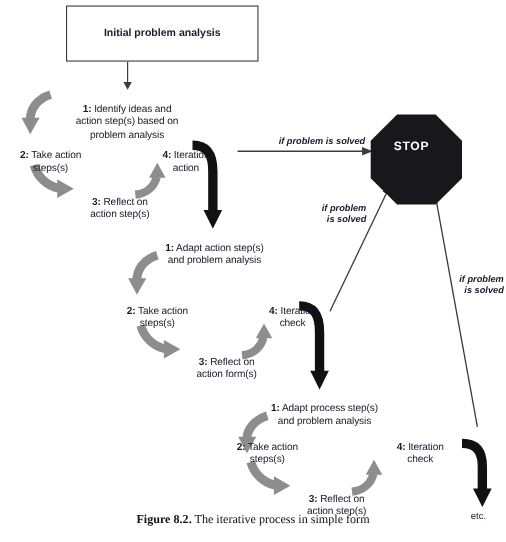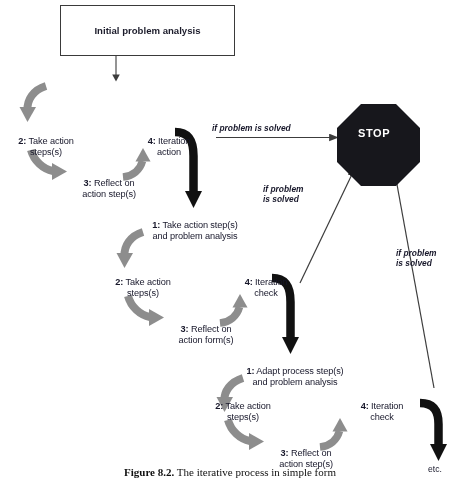--- a/index.html
+++ b/index.html
@@ -68,21 +68,21 @@
     font-weight: bold;
     letter-spacing: 0.6px;
   }
   .cond {
     position: absolute;
     font-size: 8.4px;
     line-height: 10px;
     font-style: italic;
     font-weight: bold;
     color: #17172a;
-    text-align: left;
+    text-align: right;
     white-space: pre-line;
   }
   .etc {
     position: absolute;
     font-size: 8.6px;
     font-weight: normal;
     color: #17172a;
   }
   .caption {
     position: absolute;
@@ -186,35 +186,40 @@
       <polygon points="361,104 396,104 420,128 420,162 396,186 361,186 337,162 337,128" fill="#17171c"></polygon>
     </g>
   </svg>
 
   <div class="headbox">
     <div class="title">Initial problem analysis</div>
   </div>
 
   <div class="stop-label" style="left:358px; top:127px;text-align:right;">STOP</div>
 
+  <div class="node" style="left:53px; top:82px; width:125px;">
+    <span class="lead">1:</span><span class="rest"> Identify ideas and
+action step(s) based on
+problem analysis</span>
+  </div>
   <div class="node" style="left:0px; top:124px; width:92px;">
     <span class="lead">2:</span><span class="rest"> Take action
 steps(s)</span>
   </div>
   <div class="node" style="left:63px; top:166px; width:92px;">
     <span class="lead">3:</span><span class="rest"> Reflect on
 action step(s)</span>
   </div>
   <div class="node" style="left:131px; top:124px; width:76px;">
     <span class="lead">4:</span><span class="rest"> Iteration
 action</span>
   </div>
 
   <div class="node" style="left:134px; top:208px; width:122px;">
-    <span class="lead">1:</span><span class="rest"> Take action step(s)
+    <span class="lead">1:</span><span class="rest"> Adapt action step(s)
 and problem analysis</span>
   </div>
   <div class="node" style="left:97px; top:265px; width:92px;">
     <span class="lead">2:</span><span class="rest"> Take action
 steps(s)</span>
   </div>
   <div class="node" style="left:160px; top:312px; width:92px;">
     <span class="lead">3:</span><span class="rest"> Reflect on
 action form(s)</span>
   </div>

